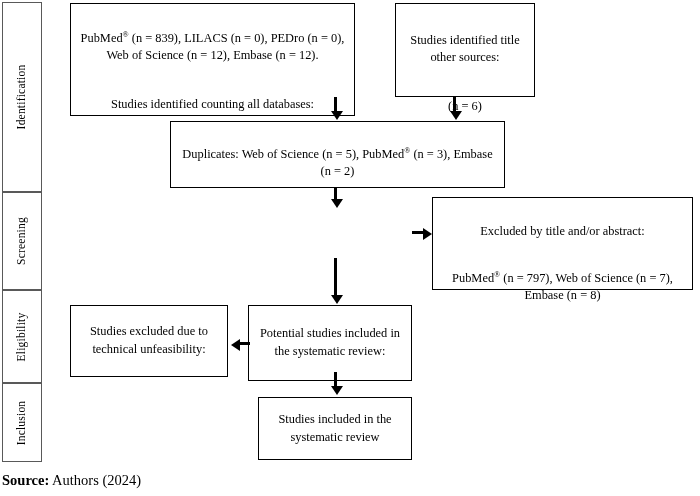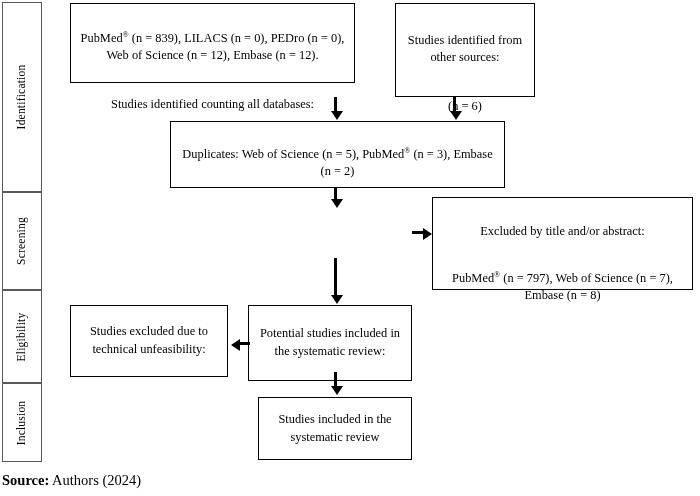--- a/index.html
+++ b/index.html
@@ -129,31 +129,31 @@
   </div>
 
   <div class="stage-col" style="top:290px; height:93px;">
     <span class="stage-label">Eligibility</span>
   </div>
 
   <div class="stage-col" style="top:383px; height:79px;">
     <span class="stage-label">Inclusion</span>
   </div>
 
-  <div class="box" style="left:70px; top:3px; width:285px; height:80px;">
+  <div class="box" style="left:70px; top:3px; width:285px; height:113px;">
     <div class="box-text" style="padding-top:8px;">
       <span>PubMed</span><sup>®</sup><span> (n = 839), LILACS (n = 0), PEDro (n = 0), Web of Science (n = 12), Embase (n = 12).</span>
       <div style="height:14px;"></div>
       <span>Studies identified counting all databases:</span>
     </div>
   </div>
 
   <div class="box" style="left:395px; top:3px; width:140px; height:94px;">
     <div class="box-text" style="padding-top:10px;">
-      <span>Studies identified from other sources:</span>
+      <span>Studies identified title other sources:</span>
       <div style="height:14px;"></div>
       <span>(n = 6)</span>
     </div>
   </div>
 
   <div class="vline" style="left:334px; top:97px; height:15px;"></div>
   <div class="arrow-down" style="left:330.5px; top:111px;"></div>
 
   <div class="vline" style="left:453px; top:97px; height:15px;"></div>
   <div class="arrow-down" style="left:449.5px; top:111px;"></div>

